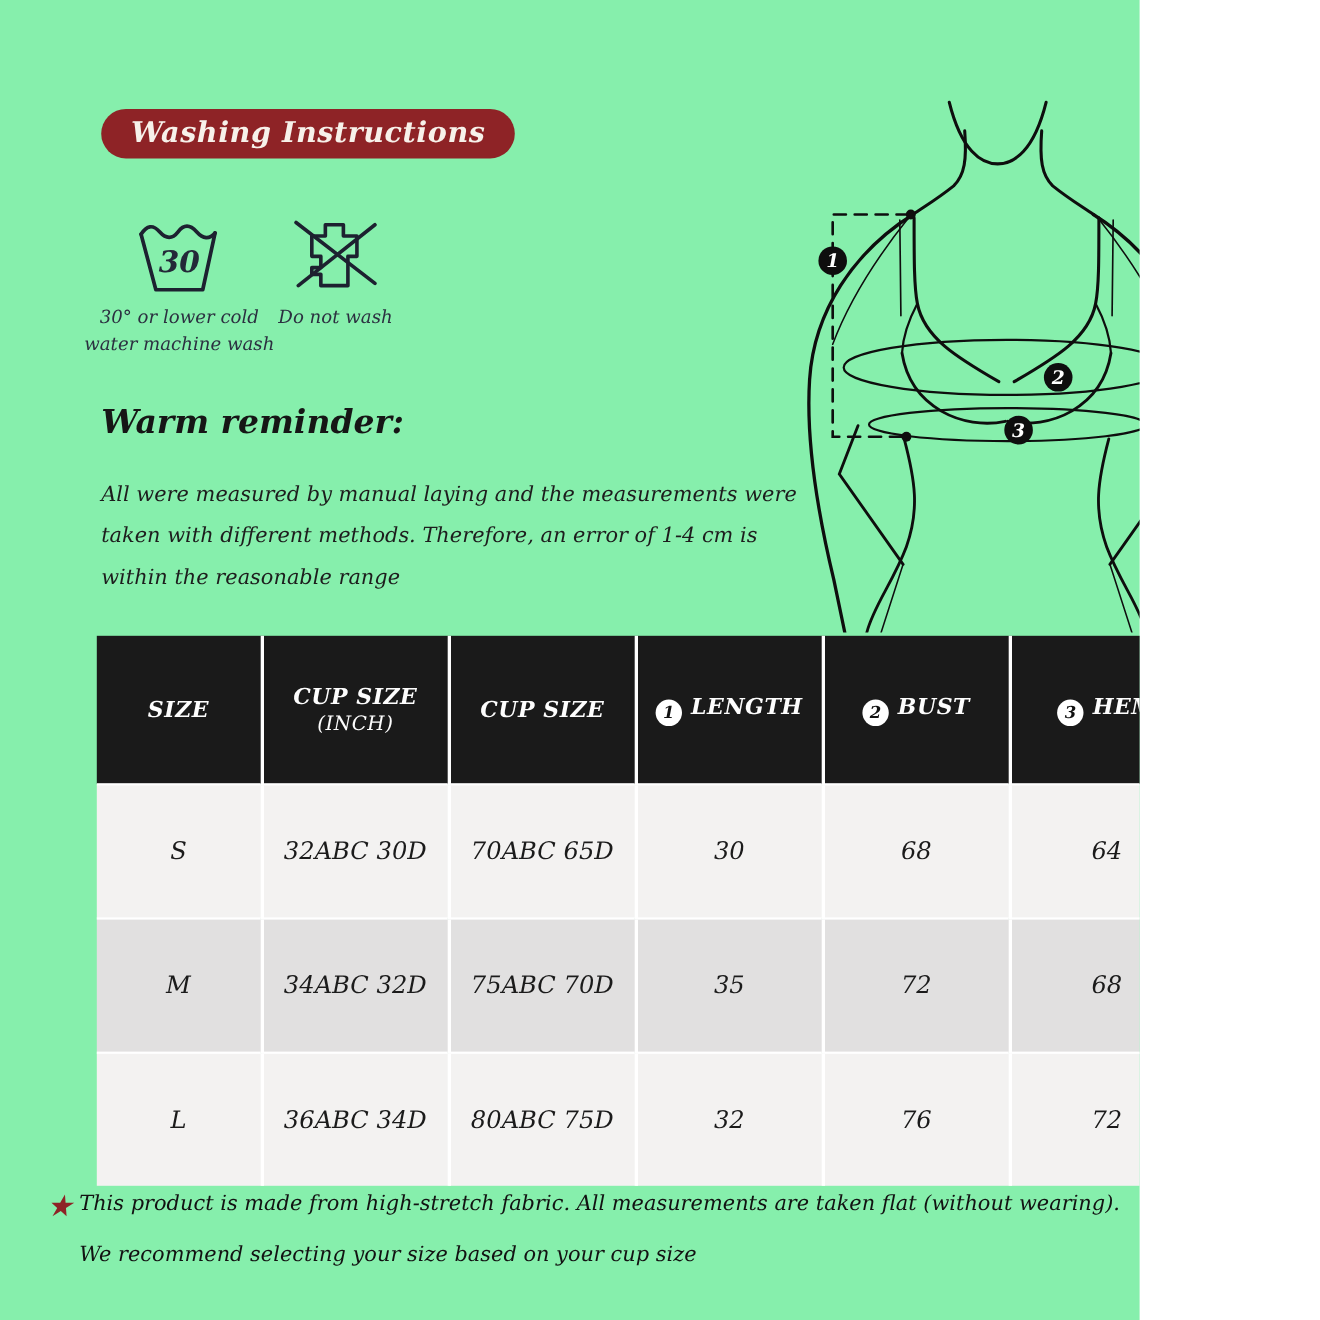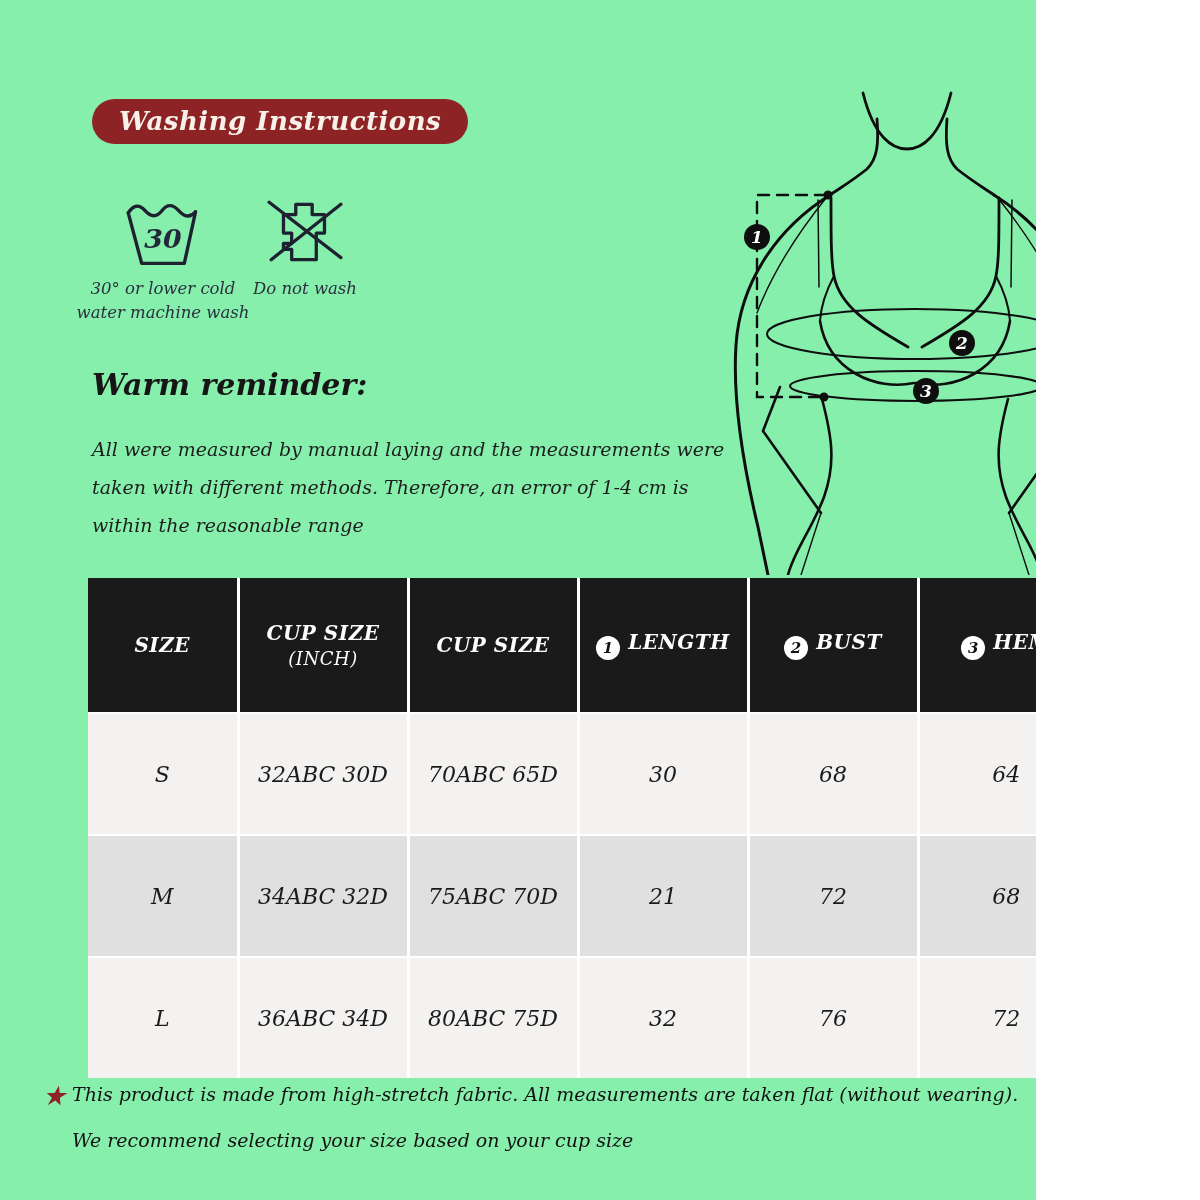--- a/index.html
+++ b/index.html
@@ -173,21 +173,21 @@
         <td>32ABC 30D</td>
         <td>70ABC 65D</td>
         <td>30</td>
         <td>68</td>
         <td>64</td>
       </tr>
       <tr>
         <td>M</td>
         <td>34ABC 32D</td>
         <td>75ABC 70D</td>
-        <td>21</td>
+        <td>35</td>
         <td>72</td>
         <td>68</td>
       </tr>
       <tr>
         <td>L</td>
         <td>36ABC 34D</td>
         <td>80ABC 75D</td>
         <td>32</td>
         <td>76</td>
         <td>72</td>

